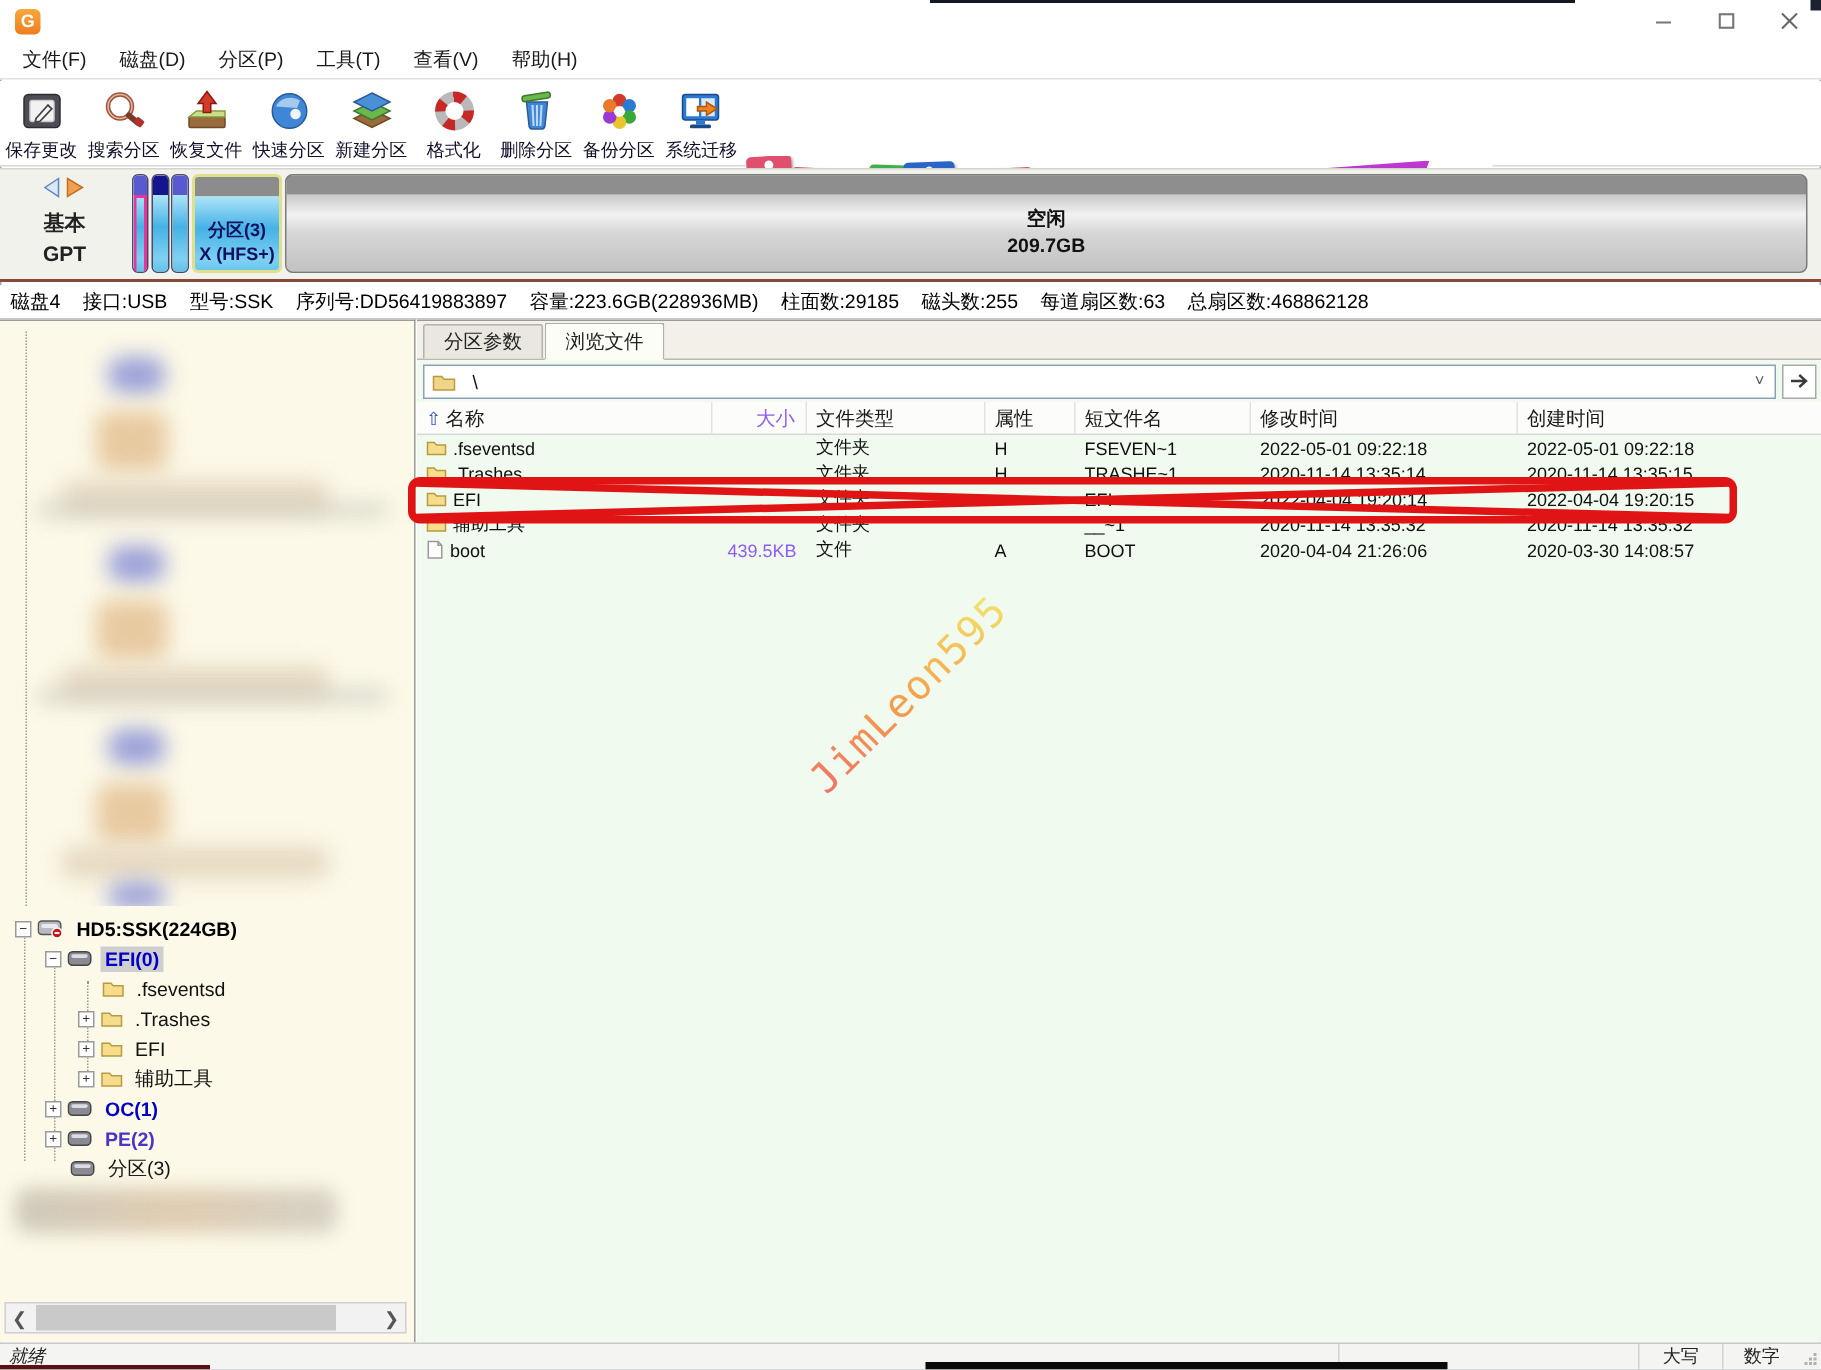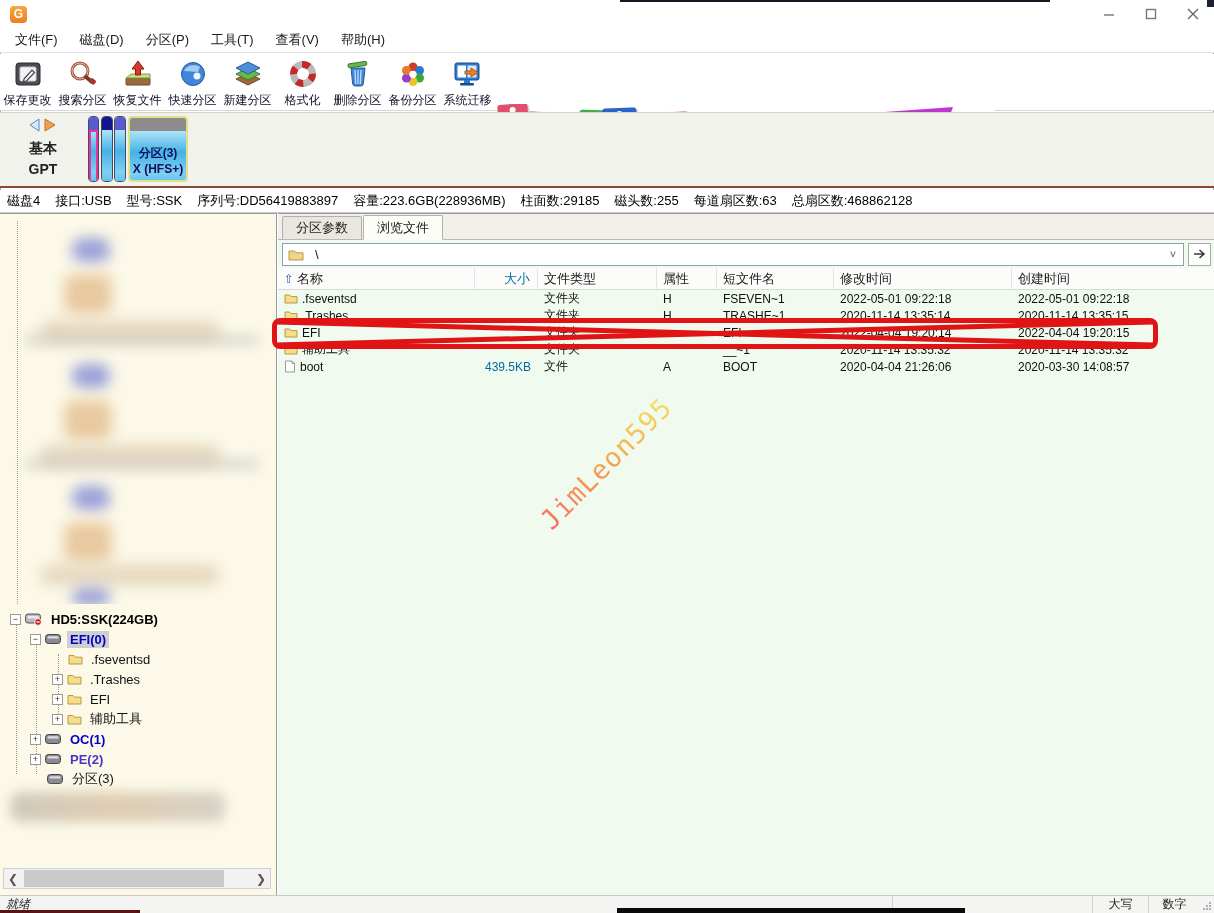--- a/index.html
+++ b/index.html
@@ -99,21 +99,21 @@
   .pathbar { height:28px; display:flex; align-items:center; padding:2px 3px 2px 4px; flex:none; }
   .path-combo { flex:1; height:23px; background:#fff; border:1px solid #8aa0b5; display:flex; align-items:center; padding-left:5px; gap:6px; font-size:13px; color:#111; }
   .combo-chevron { margin-left:auto; width:20px; text-align:center; color:#555; font-size:11px; }
   .go-btn { width:23px; height:23px; border:1px solid #a8a8a8; background:#fff; margin-left:4px; display:flex; align-items:center; justify-content:center; flex:none; }
   .thead { height:22px; display:flex; background:#fcfcfa; border-bottom:1px solid #d8d8d8; font-size:13px; color:#1a1a1a; align-items:center; flex:none; }
   .th { height:100%; display:flex; align-items:center; padding-left:6px; border-right:1px solid #e3e3e3; }
   .rows { flex:1; position:relative; }
   .frow { height:17px; display:flex; align-items:center; font-size:12px; color:#101010; }
   .cell { padding-left:6px; overflow:hidden; white-space:nowrap; display:flex; align-items:center; gap:4px; }
   .c-name { width:197px; }
-  .c-size { width:63px; justify-content:flex-end; padding-right:7px; color:#0369a1; }
+  .c-size { width:63px; justify-content:flex-end; padding-right:7px; color:#8b5cf6; }
   .c-type { width:119px; }
   .c-attr { width:60px; }
   .c-short { width:117px; }
   .c-mod  { width:178px; }
   .c-cre  { flex:1; }
   .sort-arrow { color:#2a52be; font-size:12px; margin-right:3px; }
   
   .redbox { position:absolute; left:272px; top:318px; width:886px; height:31px; border:5px solid #e01414; border-radius:8px; z-index:40; pointer-events:none; }
   .redbox svg { position:absolute; left:-3px; top:-3px; }
   .watermark { position:absolute; left:488px; top:448px; width:236px; text-align:center; transform:rotate(-45deg);
@@ -305,20 +305,26 @@
       <div class="pbody"></div>
   </div>
   <div class="pblock sel" style="left:128px;width:60px">
     <div class="phead" style="background:#8c8c8c"></div>
     <div class="pbody">
       <div class="ptext">
         <div>分区(3)</div>
         <div>X (HFS+)</div>
         <div>12.8GB</div>
       </div>
+    </div>
+  </div>
+  <div class="pfree" style="left:190px;width:1015px">
+    <div class="pfree-text">
+      <div>空闲</div>
+      <div>209.7GB</div>
     </div>
   </div>
 </div>
 
 <div class="diskinfo">
   <span>磁盘4</span>
   <span>接口:USB</span>
   <span>型号:SSK</span>
   <span>序列号:DD56419883897</span>
   <span>容量:223.6GB(228936MB)</span>

